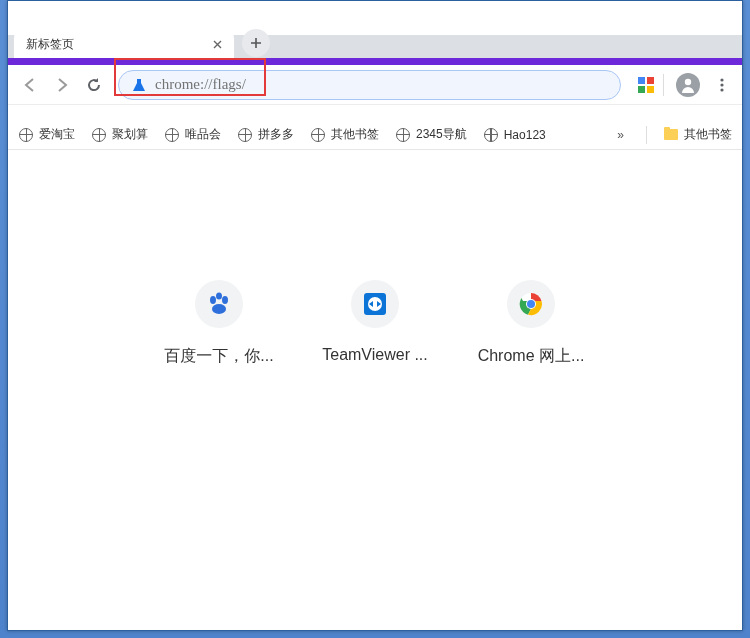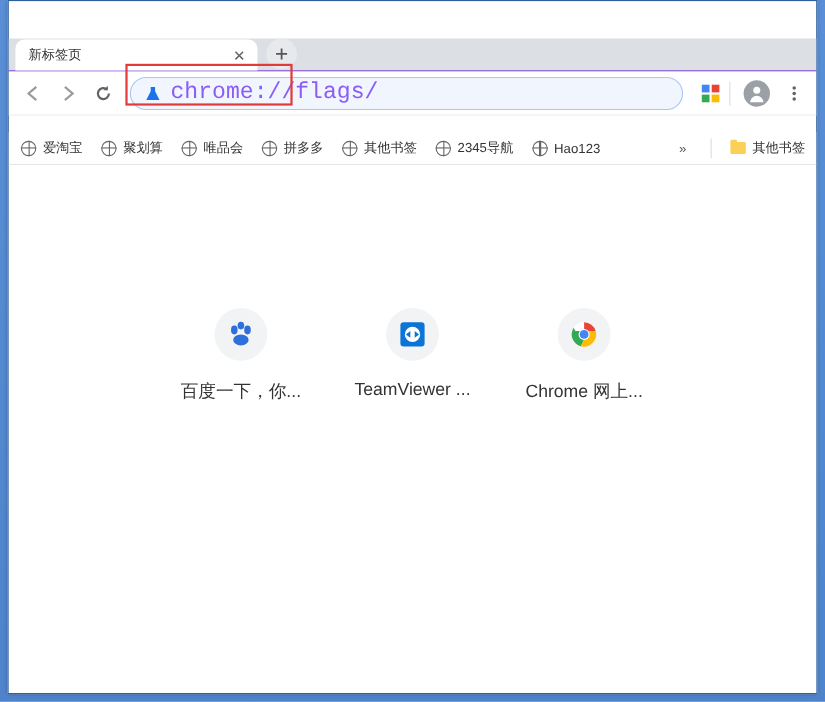--- a/index.html
+++ b/index.html
@@ -40,21 +40,21 @@
     border-top-right-radius: 0;
   }
   .winbtn svg { display: block; }
   
   .tabstrip {
     margin-top: 17px;
     height: 30px;
     background: #dcdfe3;
     display: flex; align-items: flex-end;
     padding-left: 6px;
-    border-bottom: 1px solid #6d28d9;
+    border-bottom: 7px solid #6d28d9;
   }
   .tab {
     position: relative;
     height: 28px;
     min-width: 220px;
     background: #fff;
     border-radius: 8px 8px 0 0;
     display: flex; align-items: center;
     padding: 0 8px 0 12px;
     font-size: 12px; color: #333;
@@ -96,22 +96,22 @@
     border: 1px solid #a9c6f5;
     background: #f1f6fe;
     border-radius: 15px;
     display: flex; align-items: center;
     padding: 0 12px;
     gap: 8px;
   }
   .flask-icon svg { display:block; }
   .url-input {
     flex: 1; border: none; background: transparent;
-    font-size: 21px; color: #8b5cf6; outline: none;
-    font-family: Liberation Mono, monospace;
+    font-size: 15px; color: #737373; outline: none;
+    font-family: Liberation Serif, serif;
   }
   .highlight-box {
     position: absolute;
     border: 2px solid #e23a3a;
     pointer-events: none;
   }
   .keep-icon {
     width: 22px; height: 22px;
     display: flex; align-items: center; justify-content: center;
     margin-left: 4px;

